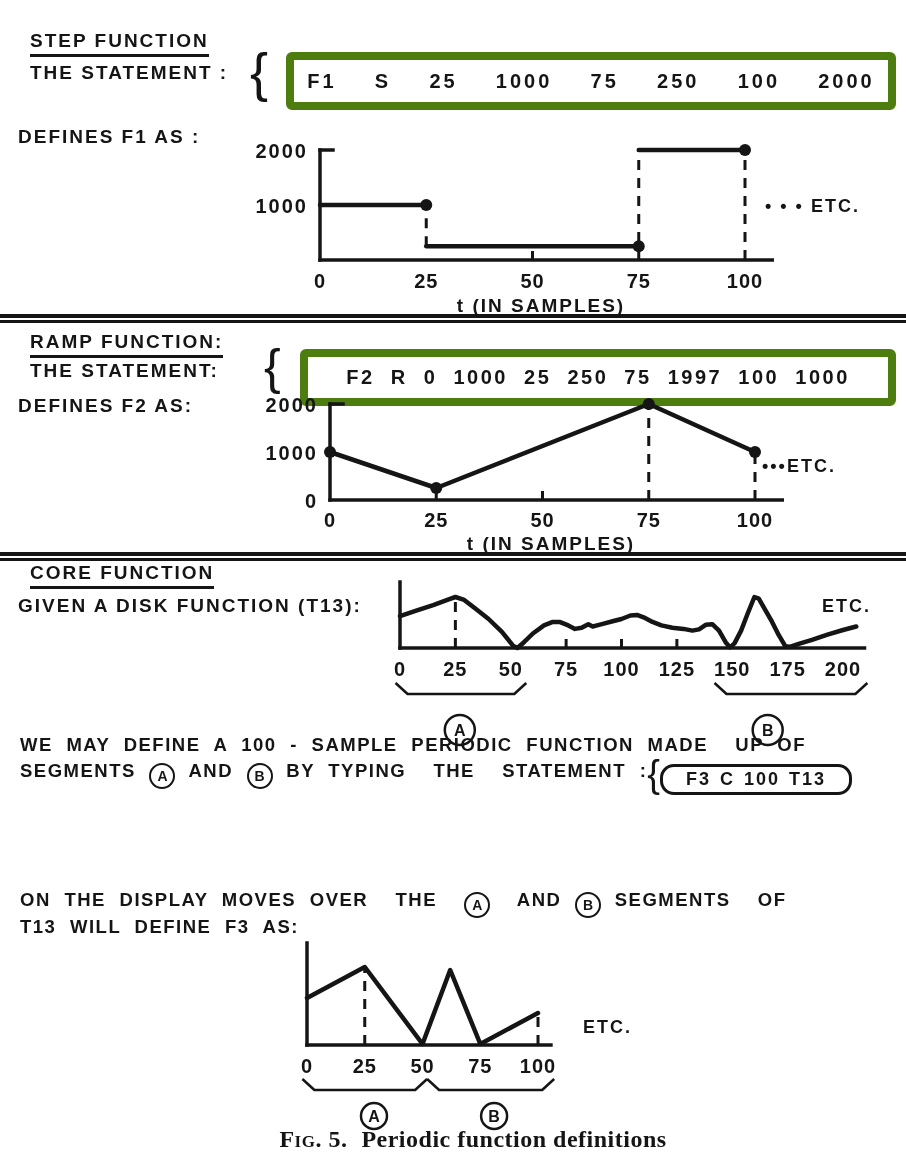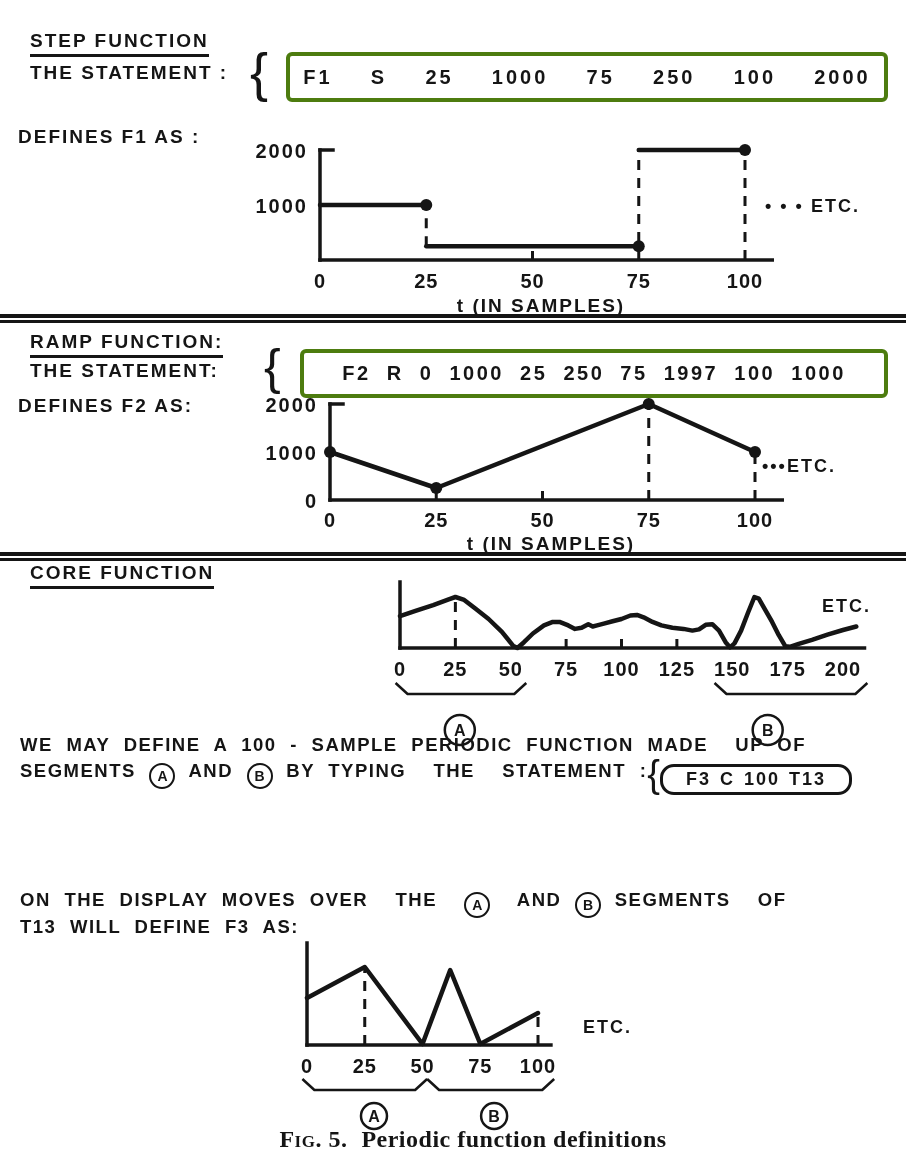--- a/index.html
+++ b/index.html
@@ -2,21 +2,21 @@
 <html><head>
 <meta charset="utf-8">
 <style>
   html,body{margin:0;padding:0;background:#e8e8e8;}
   .page{position:relative;width:906px;height:1172px;background:#ffffff;color:#151515;
         font-family:"Liberation Sans",sans-serif;font-weight:700;overflow:hidden;margin:0 auto;}
   .abs{position:absolute;white-space:pre;}
   .hdr{font-size:19px;letter-spacing:2px;border-bottom:3px solid #151515;padding-bottom:2px;}
   .lbl{font-size:19px;letter-spacing:2px;}
   .body-line{font-size:18.5px;letter-spacing:1.5px;word-spacing:7px;white-space:pre;}
-  .stmt-box{border:4px solid #4d7c0f;border-radius:6px;display:flex;align-items:center;
+  .stmt-box{border:8px solid #4d7c0f;border-radius:6px;display:flex;align-items:center;
             justify-content:center;font-size:20px;letter-spacing:3px;white-space:pre;}
   .big-brace{font-size:54px;font-weight:400;line-height:1;letter-spacing:0;}
   .inline-brace{font-size:38px;font-weight:400;vertical-align:-10px;line-height:0;letter-spacing:0;}
   .inline-box{display:inline-block;border:3px solid #151515;border-radius:14px;padding:2px 23px;
               font-size:18px;letter-spacing:2px;vertical-align:-8px;word-spacing:2px;}
   .circled{display:inline-block;width:22px;height:22px;line-height:22px;border:2.5px solid #151515;
            border-radius:50%;text-align:center;font-size:14px;letter-spacing:0;vertical-align:-4px;
            word-spacing:0;}
   .rule{position:absolute;left:0;width:906px;height:2px;border-top:4px solid #151515;
         border-bottom:3px solid #151515;}
@@ -125,20 +125,21 @@
       <circle cx="211.25" cy="96" r="6" class="dot"></circle>
       <circle cx="423.75" cy="12" r="6" class="dot"></circle>
       <circle cx="530" cy="60" r="6" class="dot"></circle>
       <text x="326" y="158" class="xlab" text-anchor="middle">t (IN SAMPLES)</text>
       <text x="537" y="80" class="etc">•••ETC.</text>
     </svg>
 
   <div class="rule" id="divider-2"></div>
 
   <div class="abs hdr" id="core-title">CORE FUNCTION</div>
+  <div class="abs lbl" id="core-given">GIVEN A DISK FUNCTION (T13):</div>
   <svg class="chart" id="chart-t13" width="521" height="178">
       <line x1="15" y1="70" x2="479.505" y2="70" class="ax"></line>
       <line x1="15" y1="70" x2="15" y2="4" class="ax"></line>
       <text x="15" y="98" class="tick" text-anchor="middle">0</text>
       <text x="70.375" y="98" class="tick" text-anchor="middle">25</text>
       <text x="125.75" y="98" class="tick" text-anchor="middle">50</text>
       <text x="181.125" y="98" class="tick" text-anchor="middle">75</text>
       <text x="236.5" y="98" class="tick" text-anchor="middle">100</text>
       <text x="291.875" y="98" class="tick" text-anchor="middle">125</text>
       <text x="347.25" y="98" class="tick" text-anchor="middle">150</text>

